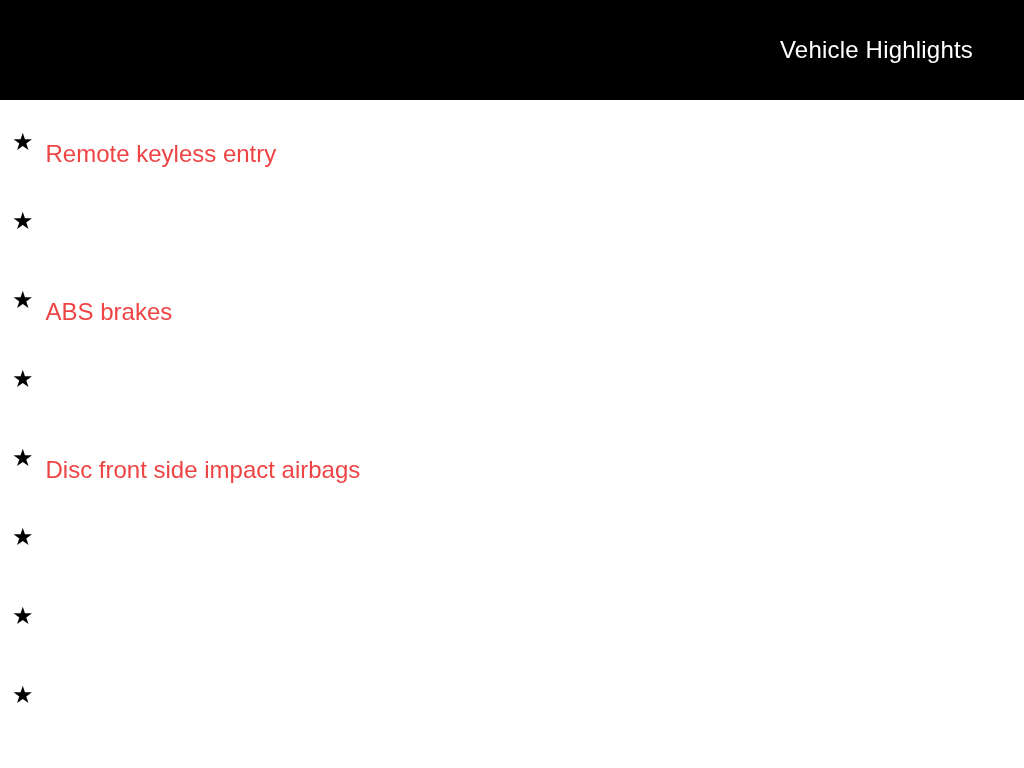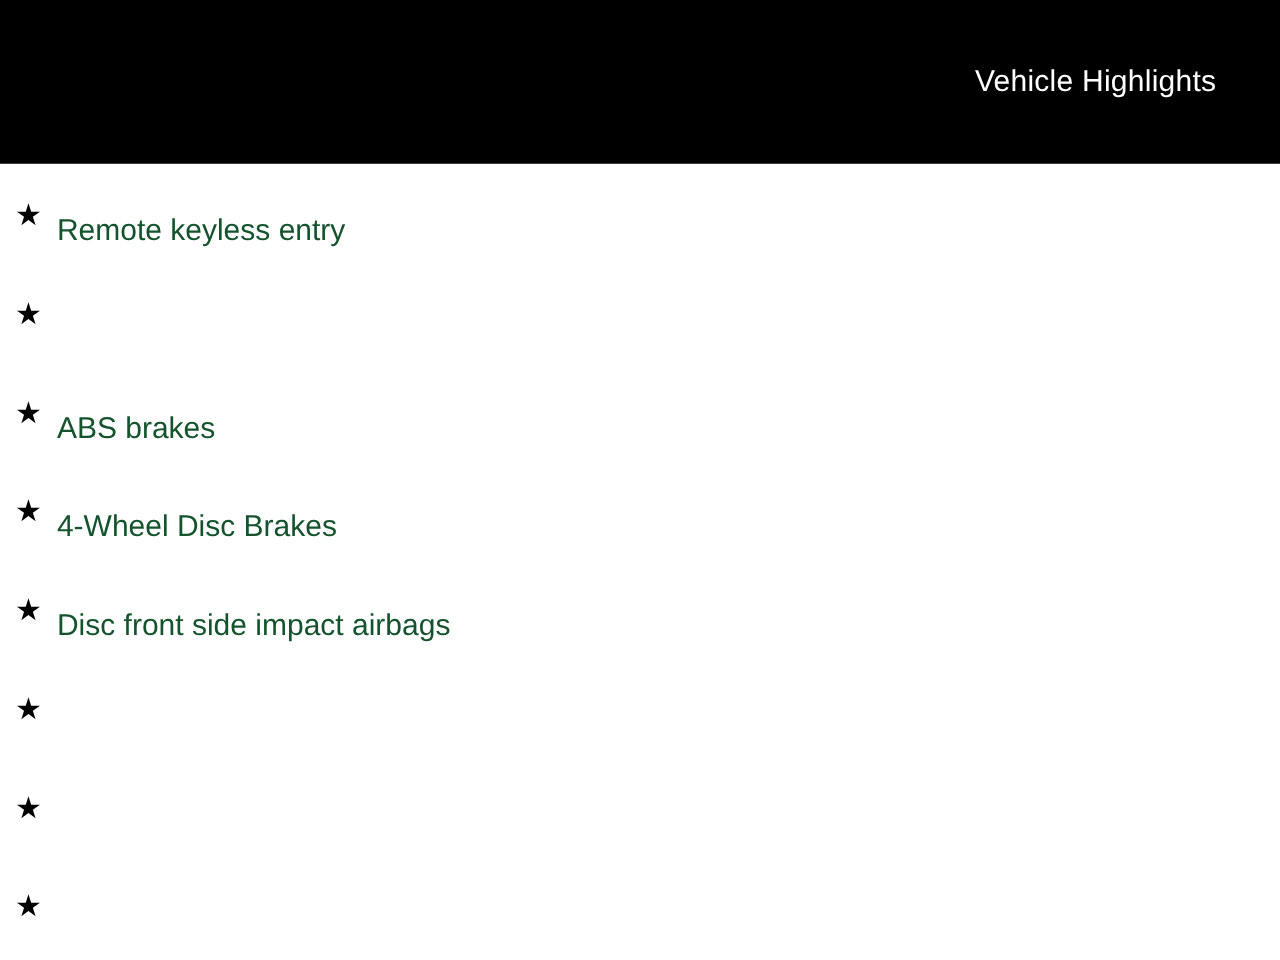--- a/index.html
+++ b/index.html
@@ -11,21 +11,21 @@
     overflow: hidden;
   }
   .page {
     width: 1024px;
     height: 768px;
     background: #ffffff;
     position: relative;
   }
   .header {
     width: 100%;
-    height: 131px;
+    height: 100px;
     background: #000000;
     display: flex;
     align-items: center;
     justify-content: flex-end;
     padding-right: 51px;
   }
   .header-title {
     color: #ffffff;
     font-size: 24px;
     font-weight: 400;
@@ -43,21 +43,21 @@
     padding-left: 12px;
     gap: 12px;
   }
   .star {
     color: #000000;
     font-size: 24px;
     line-height: 1;
     flex: 0 0 auto;
   }
   .item-label {
-    color: #14532d;
+    color: #ef4444;
     font-size: 24px;
     line-height: 1.3;
     margin-top: 24px;
   }
 </style>
 </head>
 <body>
 
 <div class="page">
 
@@ -75,21 +75,20 @@
       <span class="star">★</span>
     </li>
 
     <li>
       <span class="star">★</span>
       <span class="item-label">ABS brakes</span>
     </li>
 
     <li>
       <span class="star">★</span>
-      <span class="item-label">4-Wheel Disc Brakes</span>
     </li>
 
     <li>
       <span class="star">★</span>
       <span class="item-label">Disc front side impact airbags</span>
     </li>
 
     <li>
       <span class="star">★</span>
     </li>

